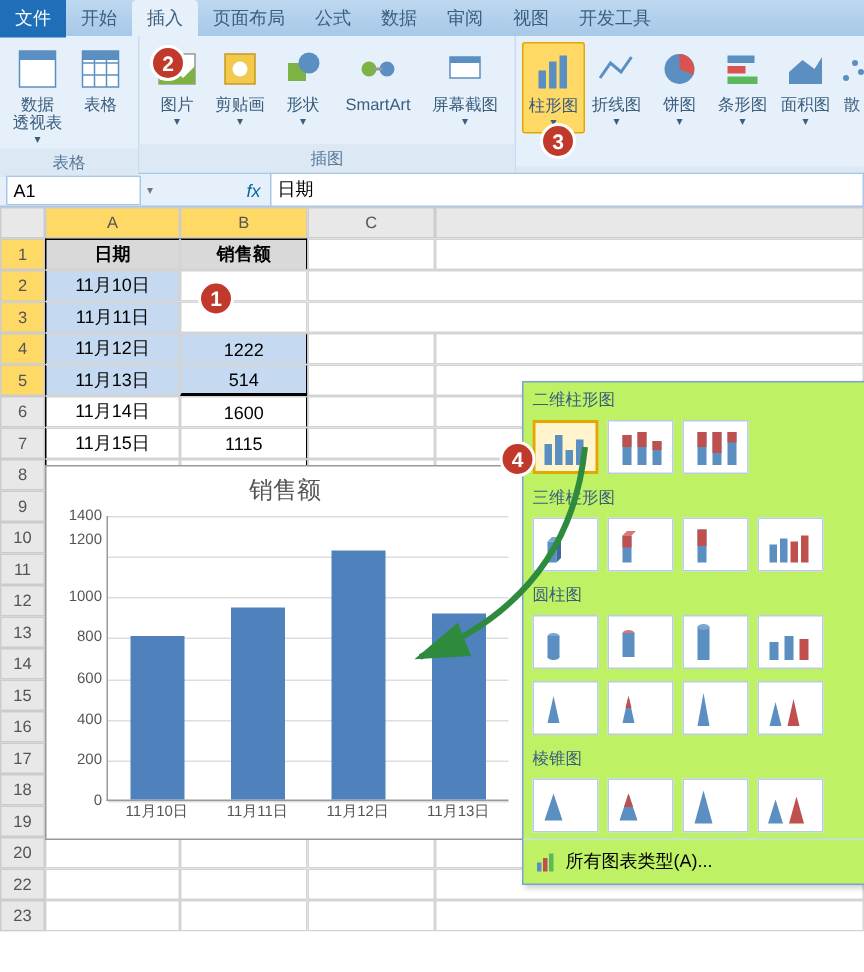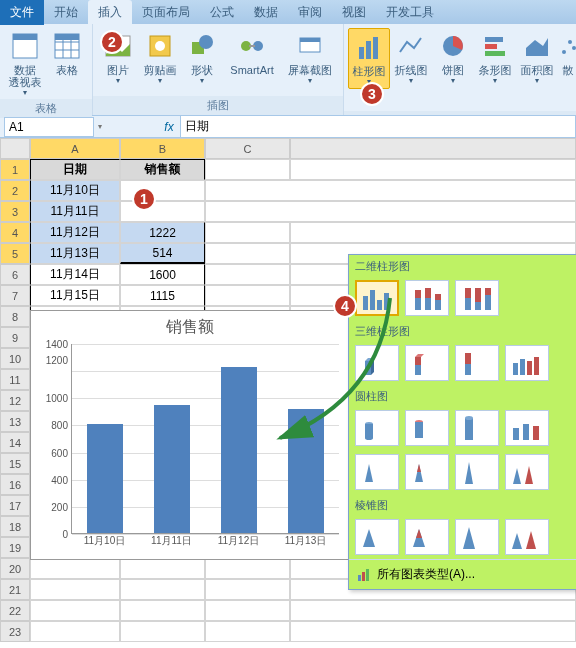--- a/index.html
+++ b/index.html
@@ -386,27 +386,20 @@
       </div>
       <div class="row">
         <div class="rowhead ">19</div>
         <div class="cell colA  " style=""></div>
         <div class="cell colB  " style=""></div>
         <div class="cell colC"></div>
         <div class="cell" style="flex:1"></div>
       </div>
       <div class="row">
         <div class="rowhead ">20</div>
-        <div class="cell colA  " style=""></div>
-        <div class="cell colB  " style=""></div>
-        <div class="cell colC"></div>
-        <div class="cell" style="flex:1"></div>
-      </div>
-      <div class="row">
-        <div class="rowhead ">21</div>
         <div class="cell colA  " style=""></div>
         <div class="cell colB  " style=""></div>
         <div class="cell colC"></div>
         <div class="cell" style="flex:1"></div>
       </div>
       <div class="row">
         <div class="rowhead ">22</div>
         <div class="cell colA  " style=""></div>
         <div class="cell colB  " style=""></div>
         <div class="cell colC"></div>

